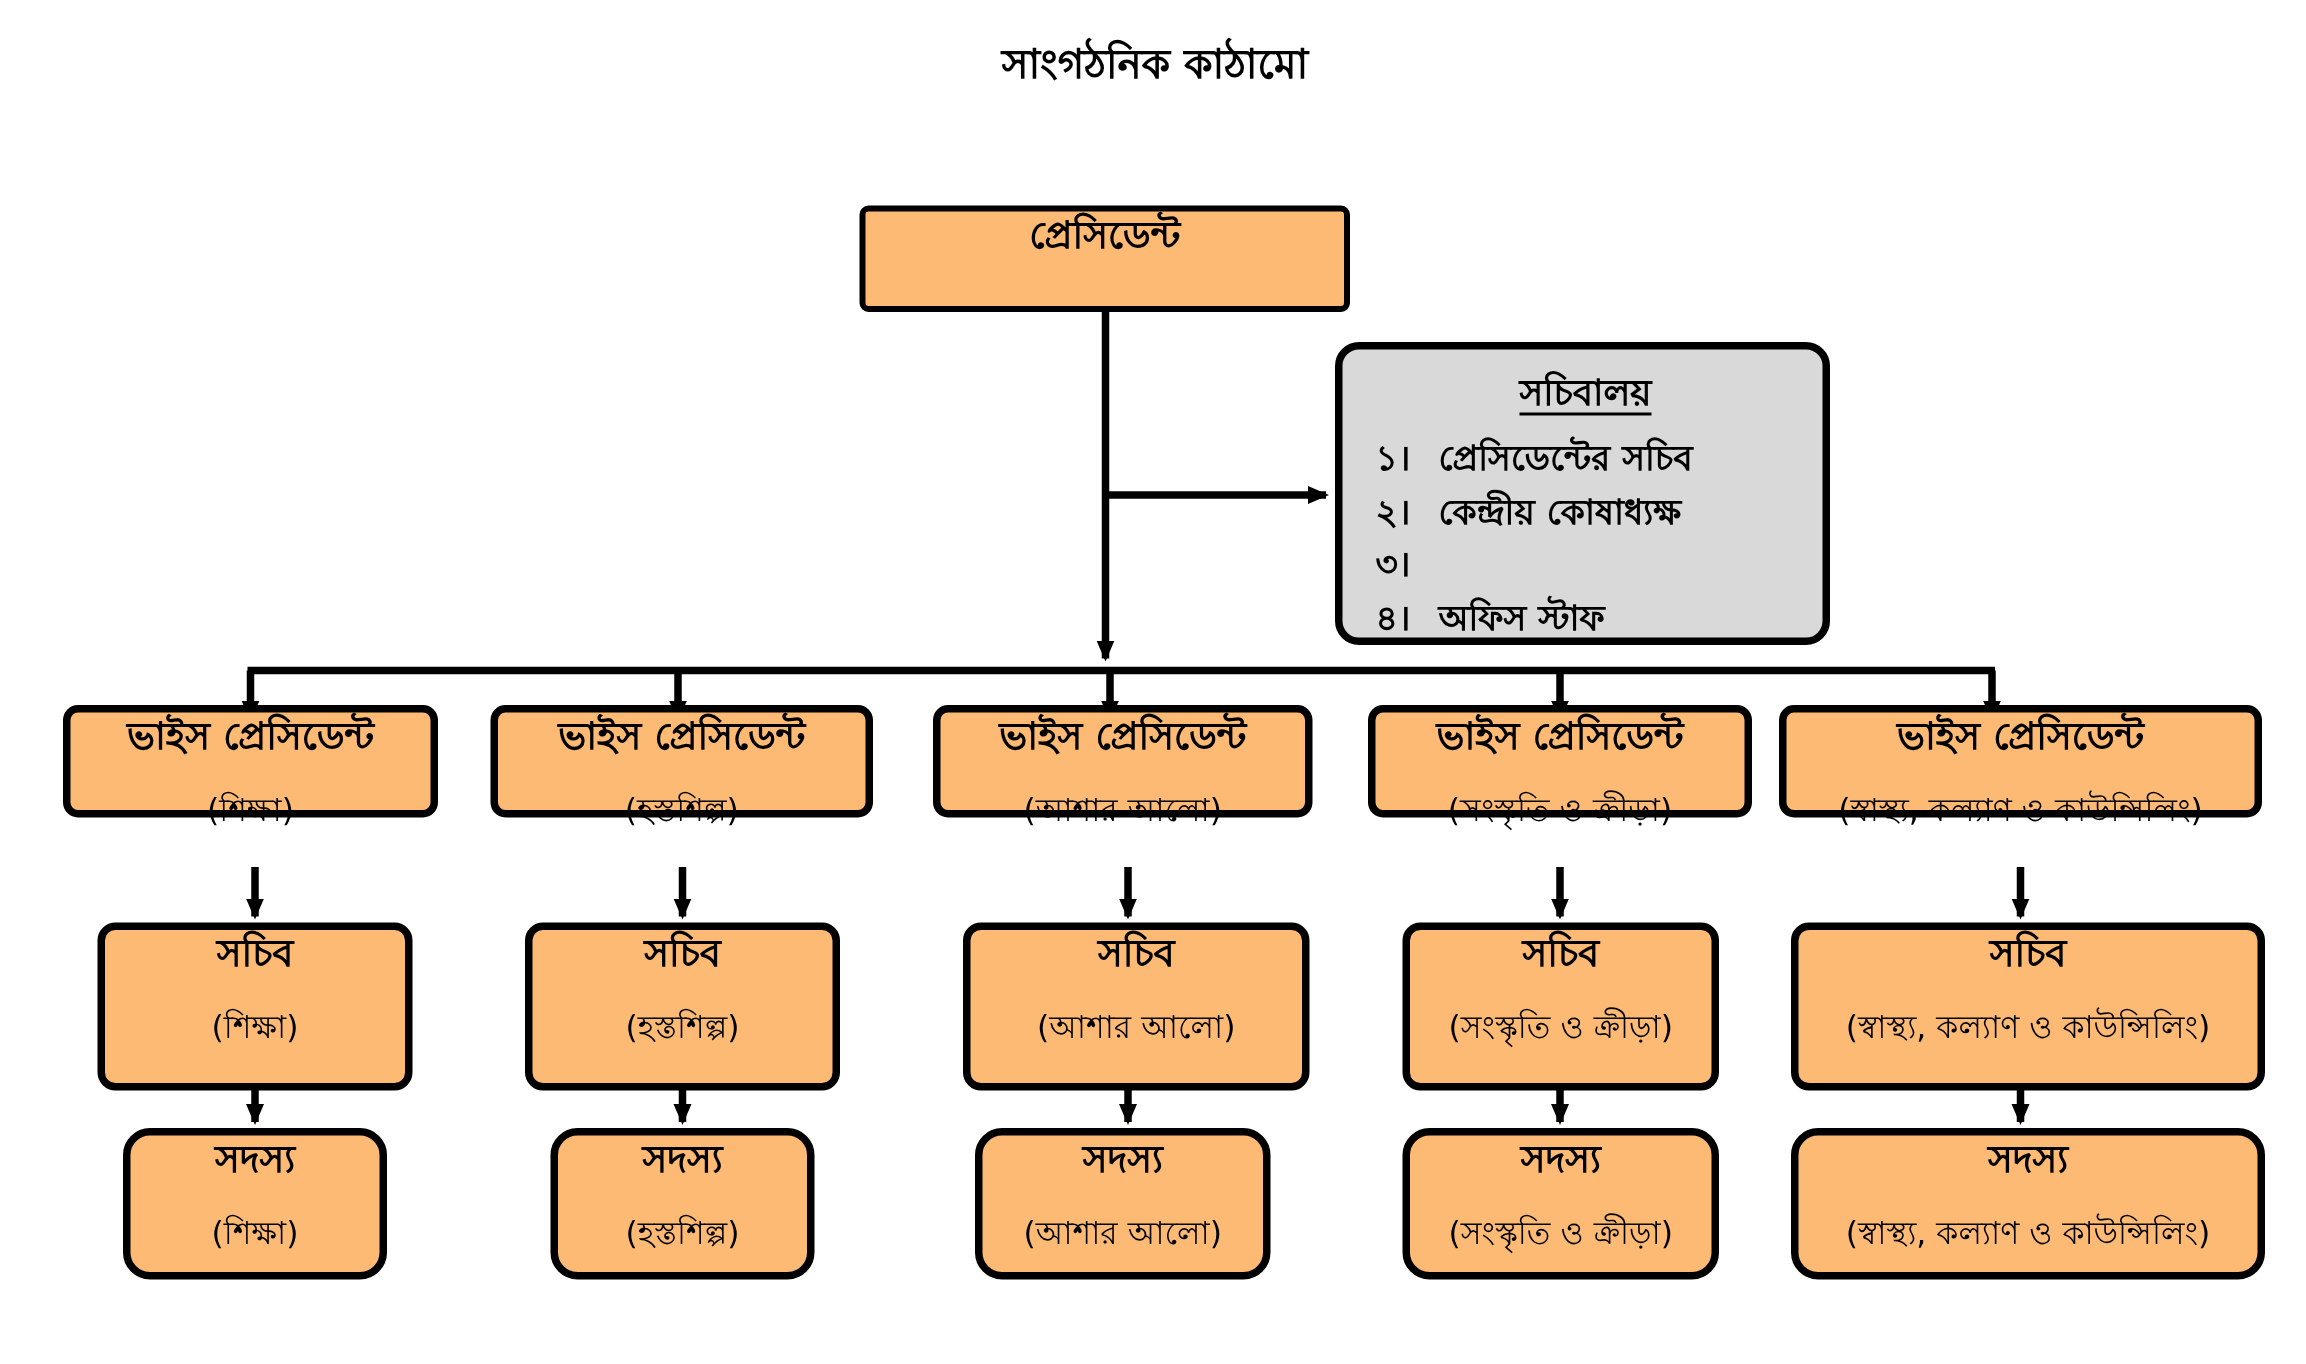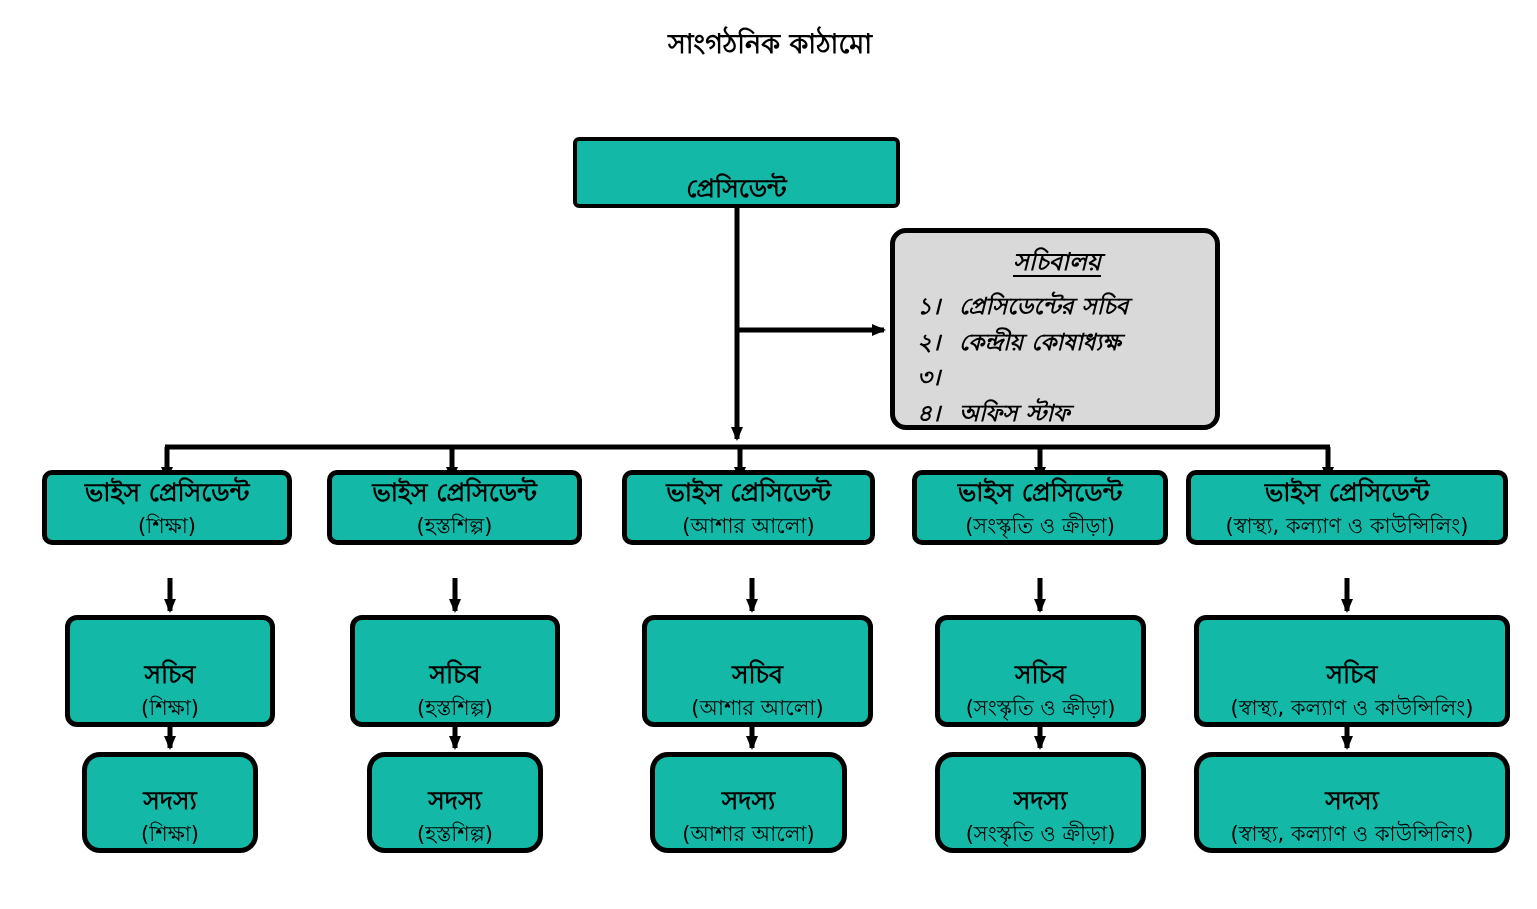--- a/index.html
+++ b/index.html
@@ -38,46 +38,45 @@
     text-underline-offset: 8px;
     line-height: 1.25;
   }
   .chart-title .t2 {
     font-size: 27px;
     font-weight: bold;
     line-height: 1.35;
   }
   .box {
     position: absolute;
-    background: #14b8a6;
+    background: #fdba74;
     border: 5px solid #000;
     box-sizing: border-box;
     display: flex;
     flex-direction: column;
     align-items: center;
-    justify-content: flex-end;
+    justify-content: flex-start;
     text-align: center;
   }
   .president {
     left: 573px; top: 137px;
     width: 327px; height: 71px;
     border-width: 4px;
     border-radius: 6px;
   }
   .president .box-title { font-size: 28px; font-weight: bold; }
   .secretariat {
     left: 890px; top: 228px;
     width: 330px; height: 202px;
     border-radius: 16px;
     background: var(--secretariat-bg, #d9d9d9);
     align-items: stretch;
     justify-content: space-between;
     padding: 10px 18px 10px 22px;
     text-align: left;
-    font-style: italic;
   }
   .secretariat .sec-title {
     text-align: center;
     font-size: 24px;
     font-weight: bold;
     text-decoration: underline;
     text-decoration-thickness: 2px;
     text-underline-offset: 5px;
     margin-bottom: 6px;
   }
@@ -85,21 +84,21 @@
     display: flex;
     font-size: 23px;
     font-weight: bold;
     line-height: 1.55;
   }
   .secretariat .sec-num { width: 42px; flex: 0 0 42px; }
   .vp-box    { border-radius: 10px; height: 75px; top: 470px; }
   .sec-box   { border-radius: 12px; height: 112px; top: 615px; }
   .mem-box   { border-radius: 18px; height: 101px; top: 752px; }
   .box .box-title { font-size: 25px; font-weight: bold; line-height: 1.25; }
-  .box .box-sub   { font-size: 21px; font-weight: normal; line-height: 1.35; margin-top: 3px; }
+  .box .box-sub   { font-size: 21px; font-weight: normal; line-height: 1.35; margin-top: 20px; }
   
   .c1.vp-box  { left: 42px;   width: 250px; }
   .c2.vp-box  { left: 327px;  width: 255px; }
   .c3.vp-box  { left: 622px;  width: 253px; }
   .c4.vp-box  { left: 912px;  width: 256px; }
   .c5.vp-box  { left: 1186px; width: 322px; }
   .c1.sec-box { left: 65px;   width: 210px; }
   .c2.sec-box { left: 350px;  width: 210px; }
   .c3.sec-box { left: 642px;  width: 231px; }
   .c4.sec-box { left: 935px;  width: 211px; }

